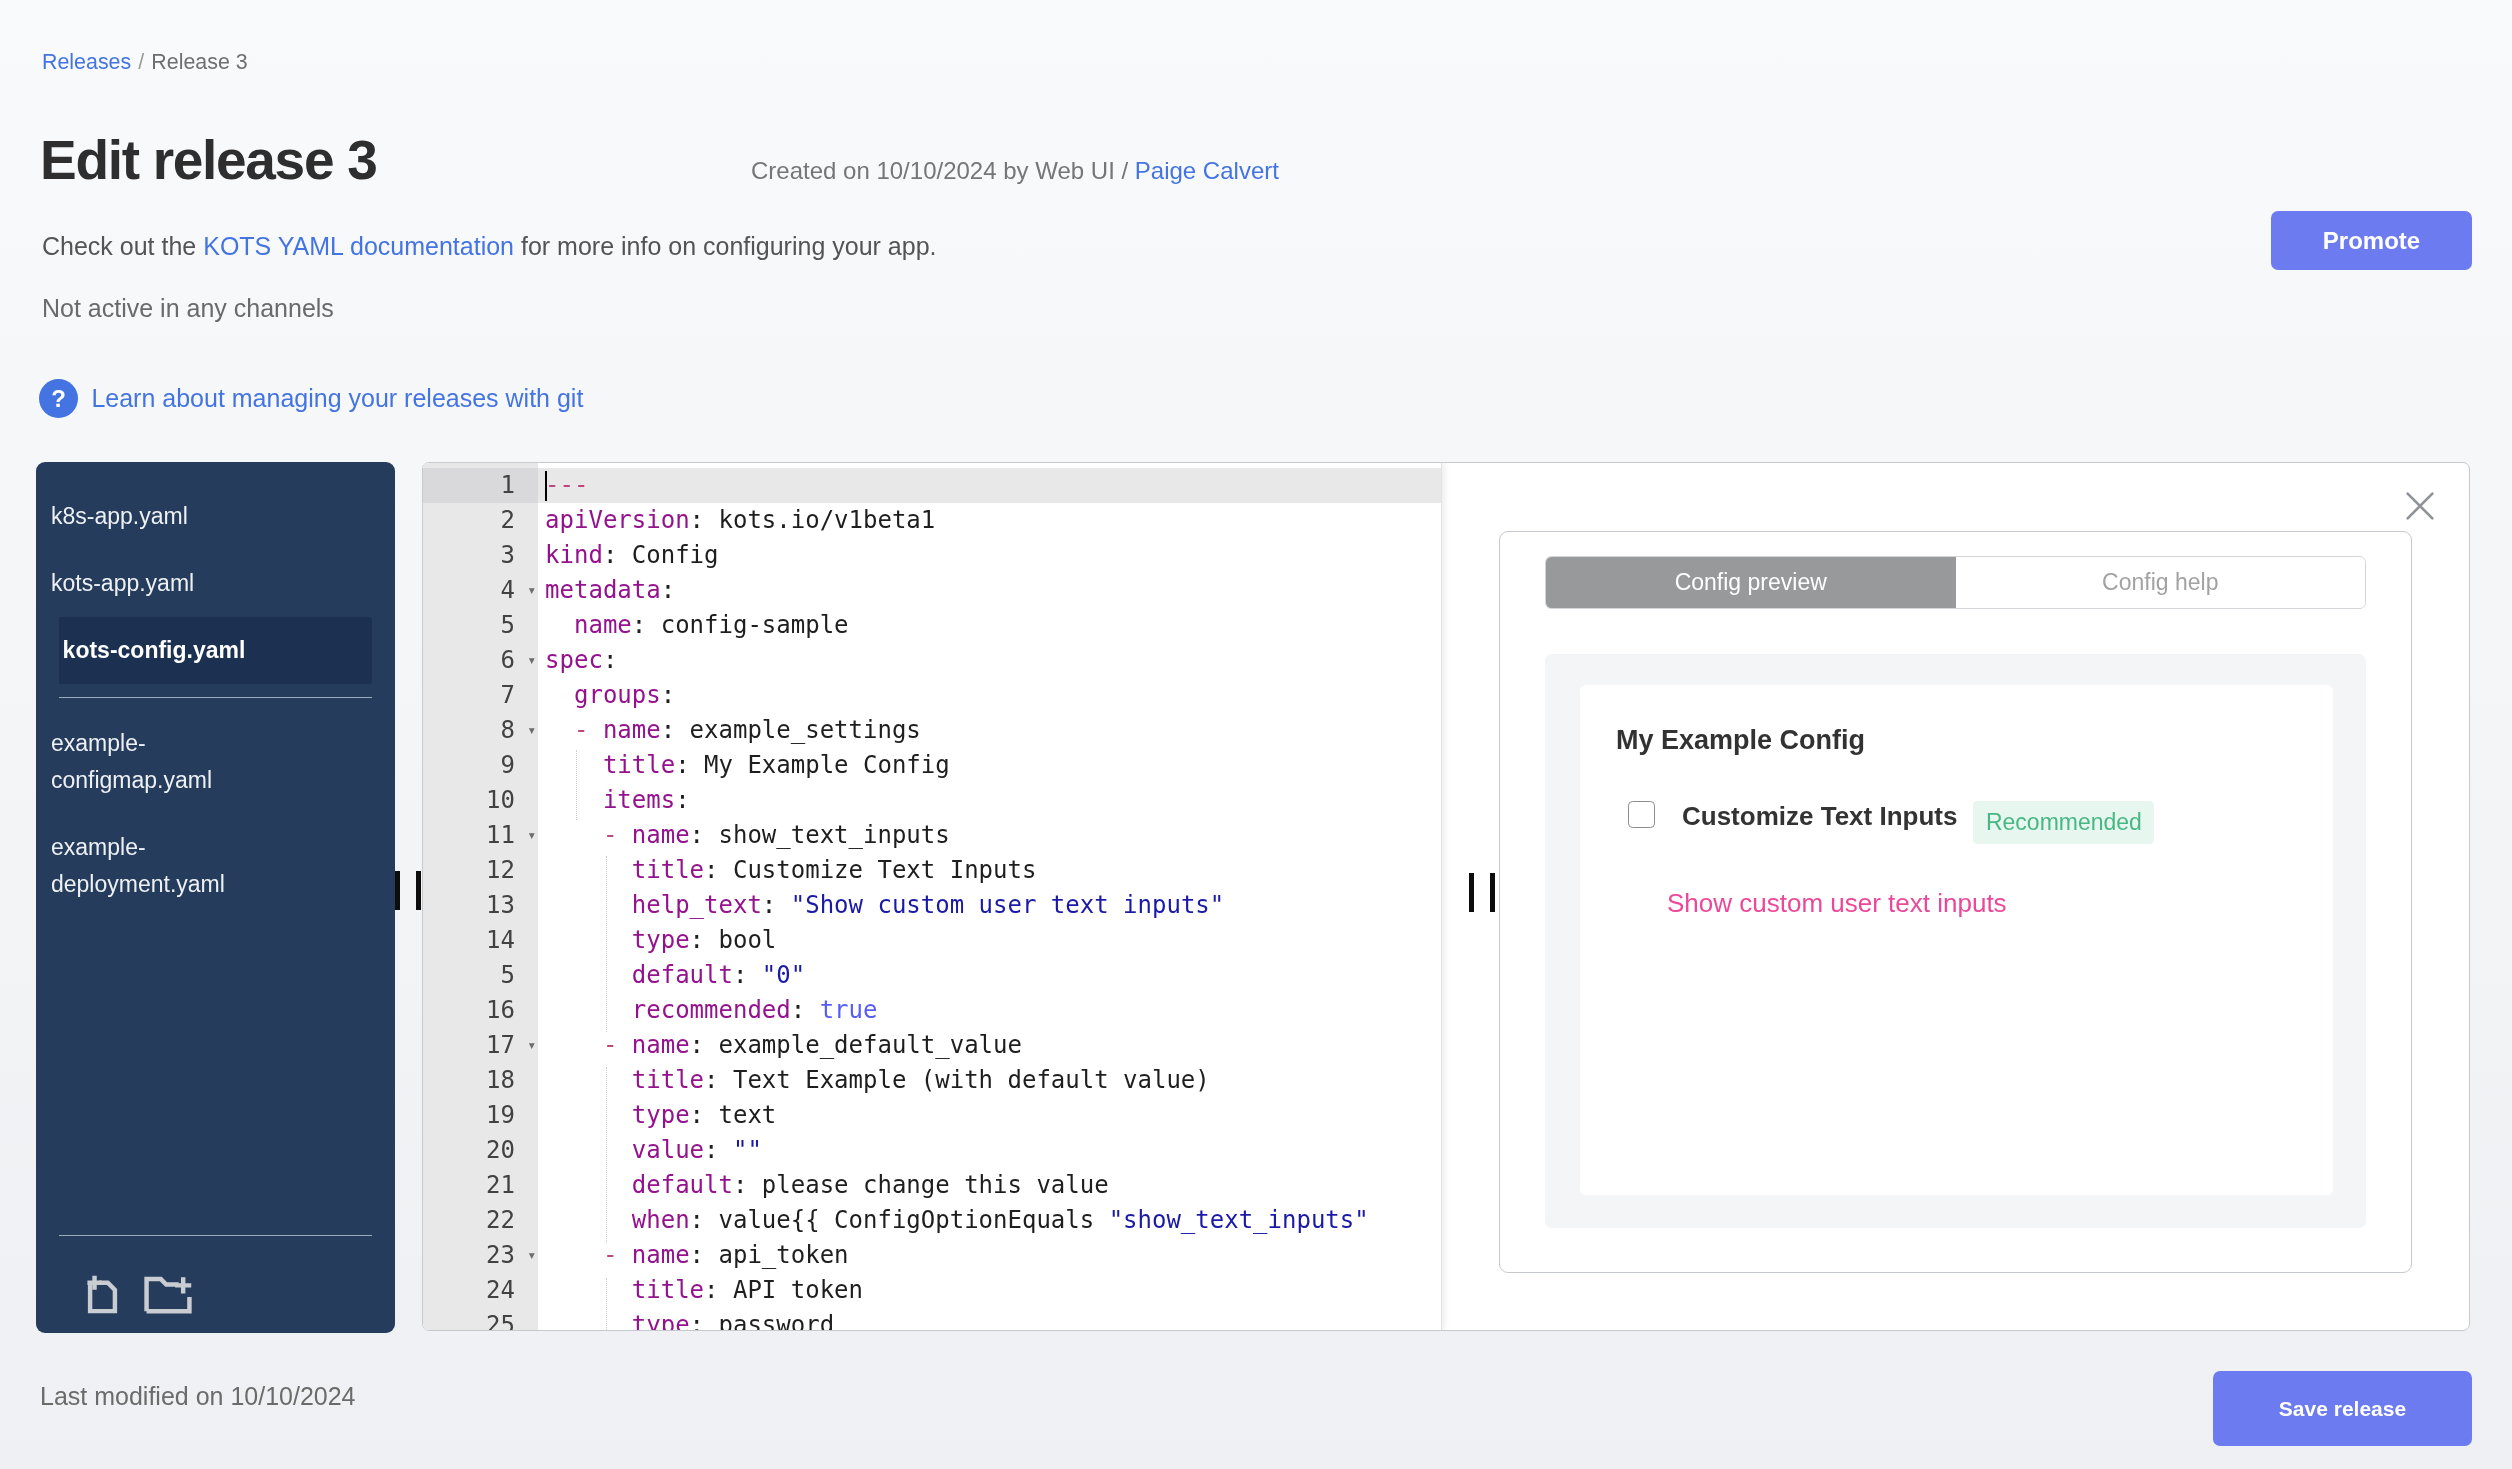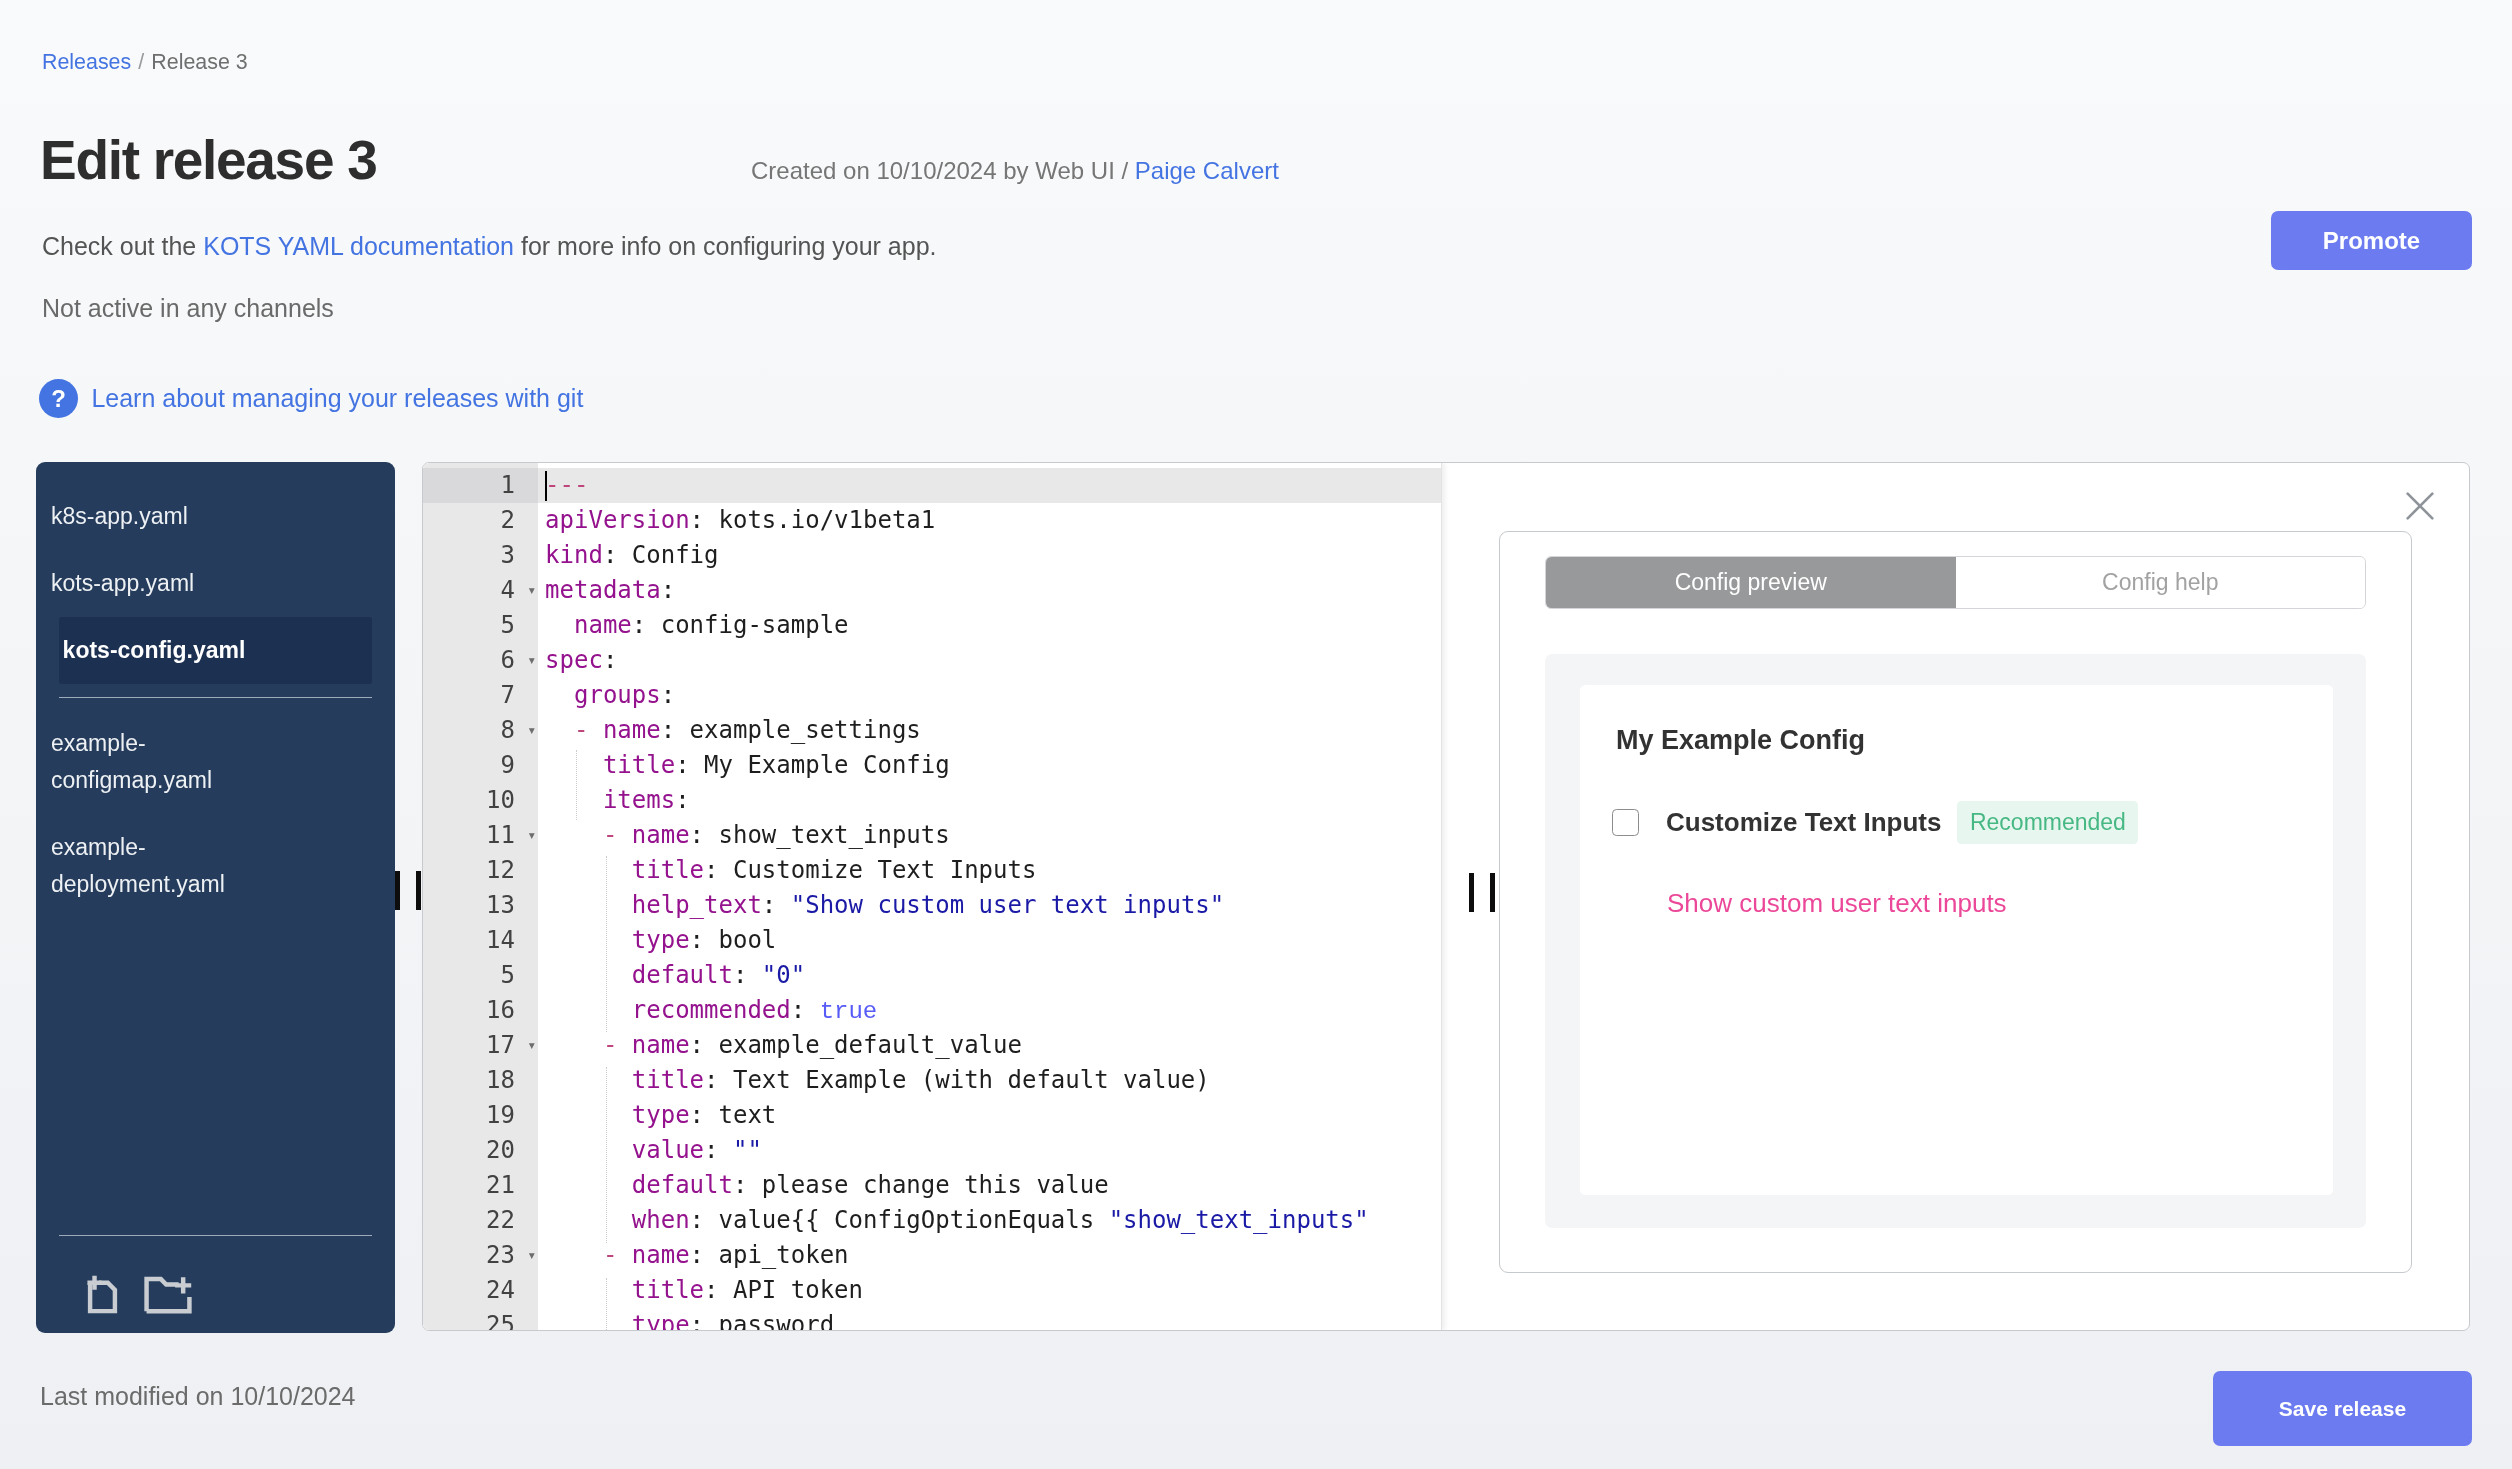--- a/index.html
+++ b/index.html
@@ -60,21 +60,21 @@
   .gutter-cell{position:relative; height:35px; line-height:35px; text-align:right;
     padding-right:23px; color:#424242;}
   .gutter-cell.active{background:#d9d9db;}
   .fold-arrow{position:absolute; right:1.8px; top:0; font-size:15px; color:#6d6d6d; line-height:35px;}
   .code-area{position:absolute; left:115px; top:0; right:0; height:100%;}
   .code-row{height:35px; line-height:35px; white-space:pre; padding-left:7.1px; color:#1e1e1e;}
   .code-row.active{background:var(--activeline_bg);}
   .rows-pad{padding-top:5.3px;}
   .tok-key{color:var(--code_key);}
   .tok-str{color:var(--code_string);}
-  .tok-bool{color:var(--code_bool);font-family:Liberation Mono, monospace;}
+  .tok-bool{color:var(--code_bool);}
   .tok-dash{color:var(--code_dash);}
   .tok-sep{color:var(--code_dash);}
   .cursor{position:absolute; left:122px; top:8px; width:1.8px; height:30px; background:#000;}
   .indent-guide{position:absolute; width:0; border-left:0.9px dotted #cccccc;}
 
   
   .drag-handle{width:26px; height:39px; display:flex; justify-content:space-between; cursor:col-resize;}
   .drag-handle .bar{width:5.3px; height:100%; background:#0d0d0d;}
   .handle-left{left:395px; top:871px;}
   .handle-right{left:1469px; top:873px;}
@@ -87,21 +87,21 @@
   .tab-group{position:absolute; left:45px; top:24px; width:821px; height:53px;
     border:0.9px solid #d3d5d8; border-radius:6.2px; overflow:hidden; display:flex;}
   .tab{flex:1; display:flex; align-items:center; justify-content:center; font-size:23px; cursor:pointer;}
   .tab.active{background:var(--tab_active_bg); color:#ffffff;}
   .tab.inactive{background:#ffffff; color:#a2a2a2;}
   .preview-inset{position:absolute; left:45px; top:122px; width:821px; height:574px;
     background:var(--inset_bg); border-radius:7.1px;}
   .content-card{position:absolute; left:35px; top:31px; width:753px; height:510px;
     background:#fff; border-radius:5.3px;}
   .config-title{position:absolute; left:36px; top:40px; font-size:27px; font-weight:bold; color:#323232;}
-  .config-item-row{position:absolute; left:32px; top:116px; display:flex; align-items:center;}
+  .config-item-row{position:absolute; left:48px; top:116px; display:flex; }
   .checkbox{width:27px; height:27px; border:1.8px solid #8d8d8d; border-radius:4.5px; background:#fff; cursor:pointer;}
   .item-label{margin-left:27px; font-size:26px; font-weight:bold; color:#333;}
   .badge{margin-left:16px; background:var(--badge_green_bg); color:var(--badge_green_text);
     font-size:23px; padding:8px 12.5px; border-radius:4.5px;}
   .item-help{position:absolute; left:87px; top:203px; font-size:26px; color:#ec4899;}
 </style>
 </head>
 <body>
 
 <div class="abs breadcrumb">

